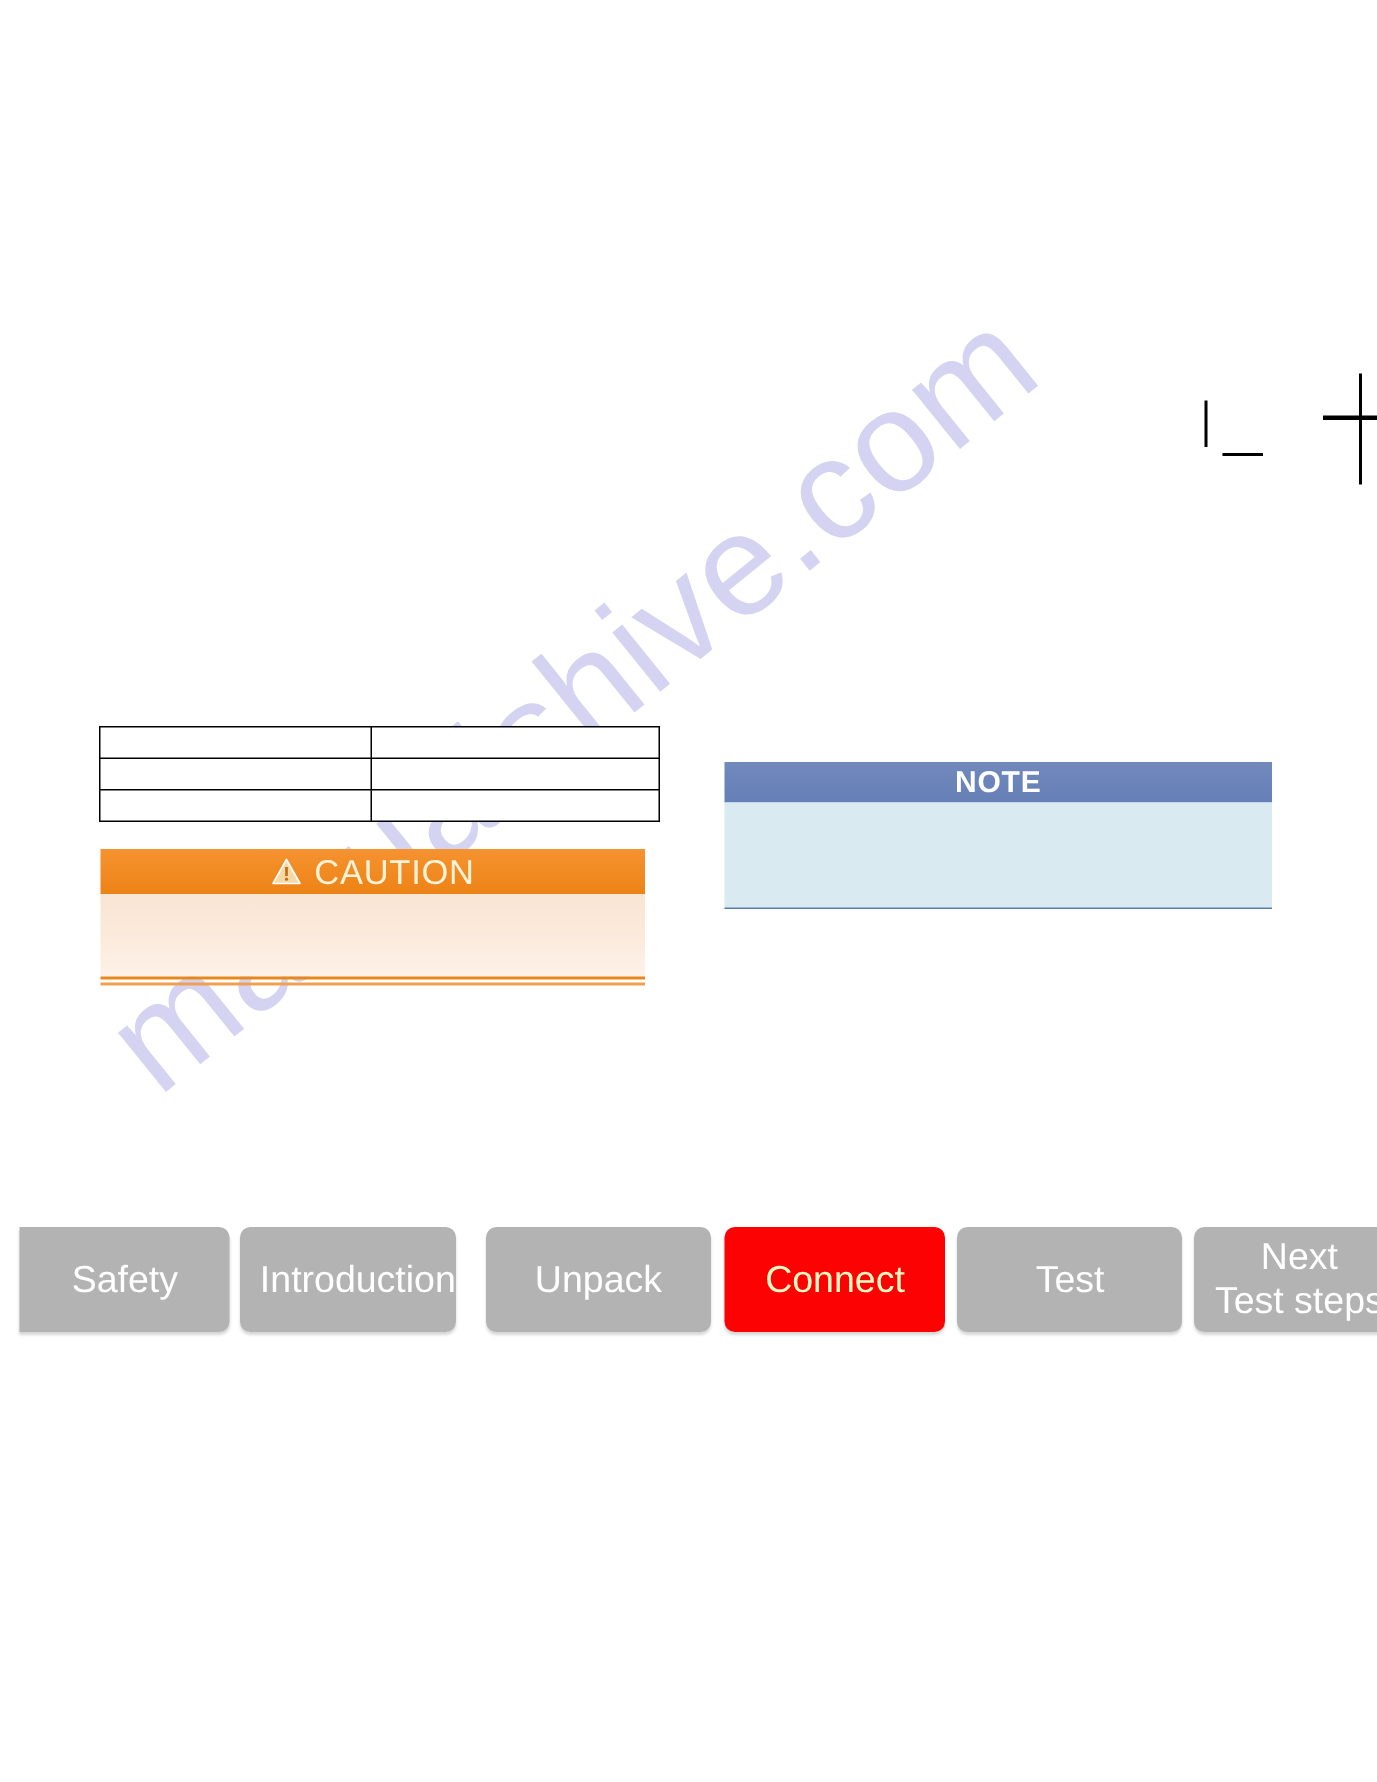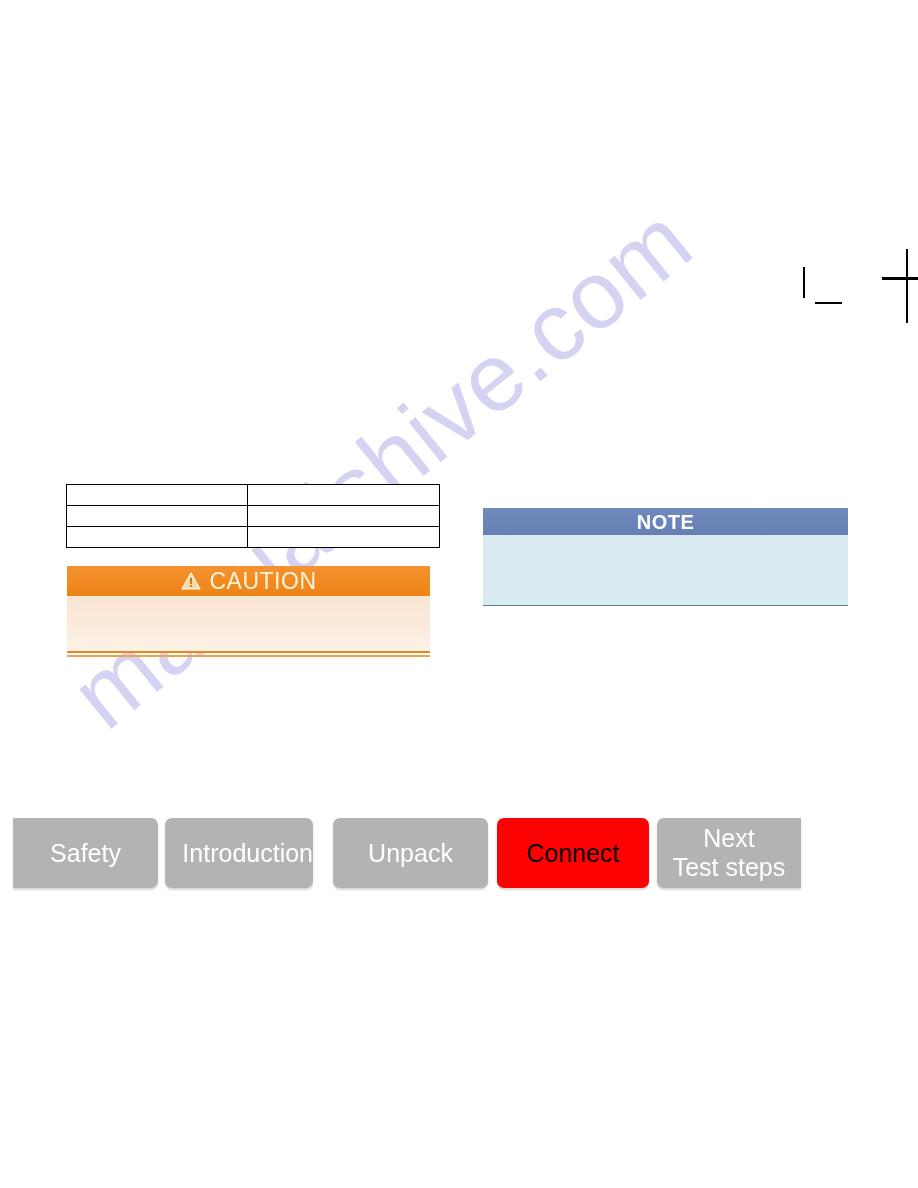--- a/index.html
+++ b/index.html
@@ -169,21 +169,21 @@
     color: #ffffff;
     font-size: 25px;
     line-height: 28px;
     font-weight: 400;
     text-align: center;
     box-shadow: 0 2px 2px rgba(0,0,0,0.16);
     overflow: hidden;
   }
   .tab.active {
     background: #fc0202;
-    color: #000000;
+    color: #fef9c3;
   }
   .tab .tab-line { display: block; }
   .tab .tab-line.small { font-size: 25px; line-height: 29px; }
 
   
   #tab-safety       { width: 145px; margin-left: -5px; border-top-left-radius: 0; border-bottom-left-radius: 0; }
   #tab-introduction { width: 148px; margin-left: 7px; align-items: flex-end; }
   #tab-unpack       { width: 155px; margin-left: 20px; }
   #tab-connect      { width: 152px; margin-left: 9px; }
   #tab-test         { width: 155px; margin-left: 8px; }
@@ -251,20 +251,23 @@
     </div>
 
     <div class="tab" id="tab-unpack">
       <span class="tab-line">Unpack</span>
     </div>
 
     <div class="tab active" id="tab-connect">
       <span class="tab-line">Connect</span>
     </div>
 
+    <div class="tab" id="tab-test">
+      <span class="tab-line">Test</span>
+    </div>
 
     <div class="tab" id="tab-faqs">
       <span class="tab-line small">Next</span>
       <span class="tab-line small">Test steps</span>
     </div>
 
   </div>
 
 </div>
 

